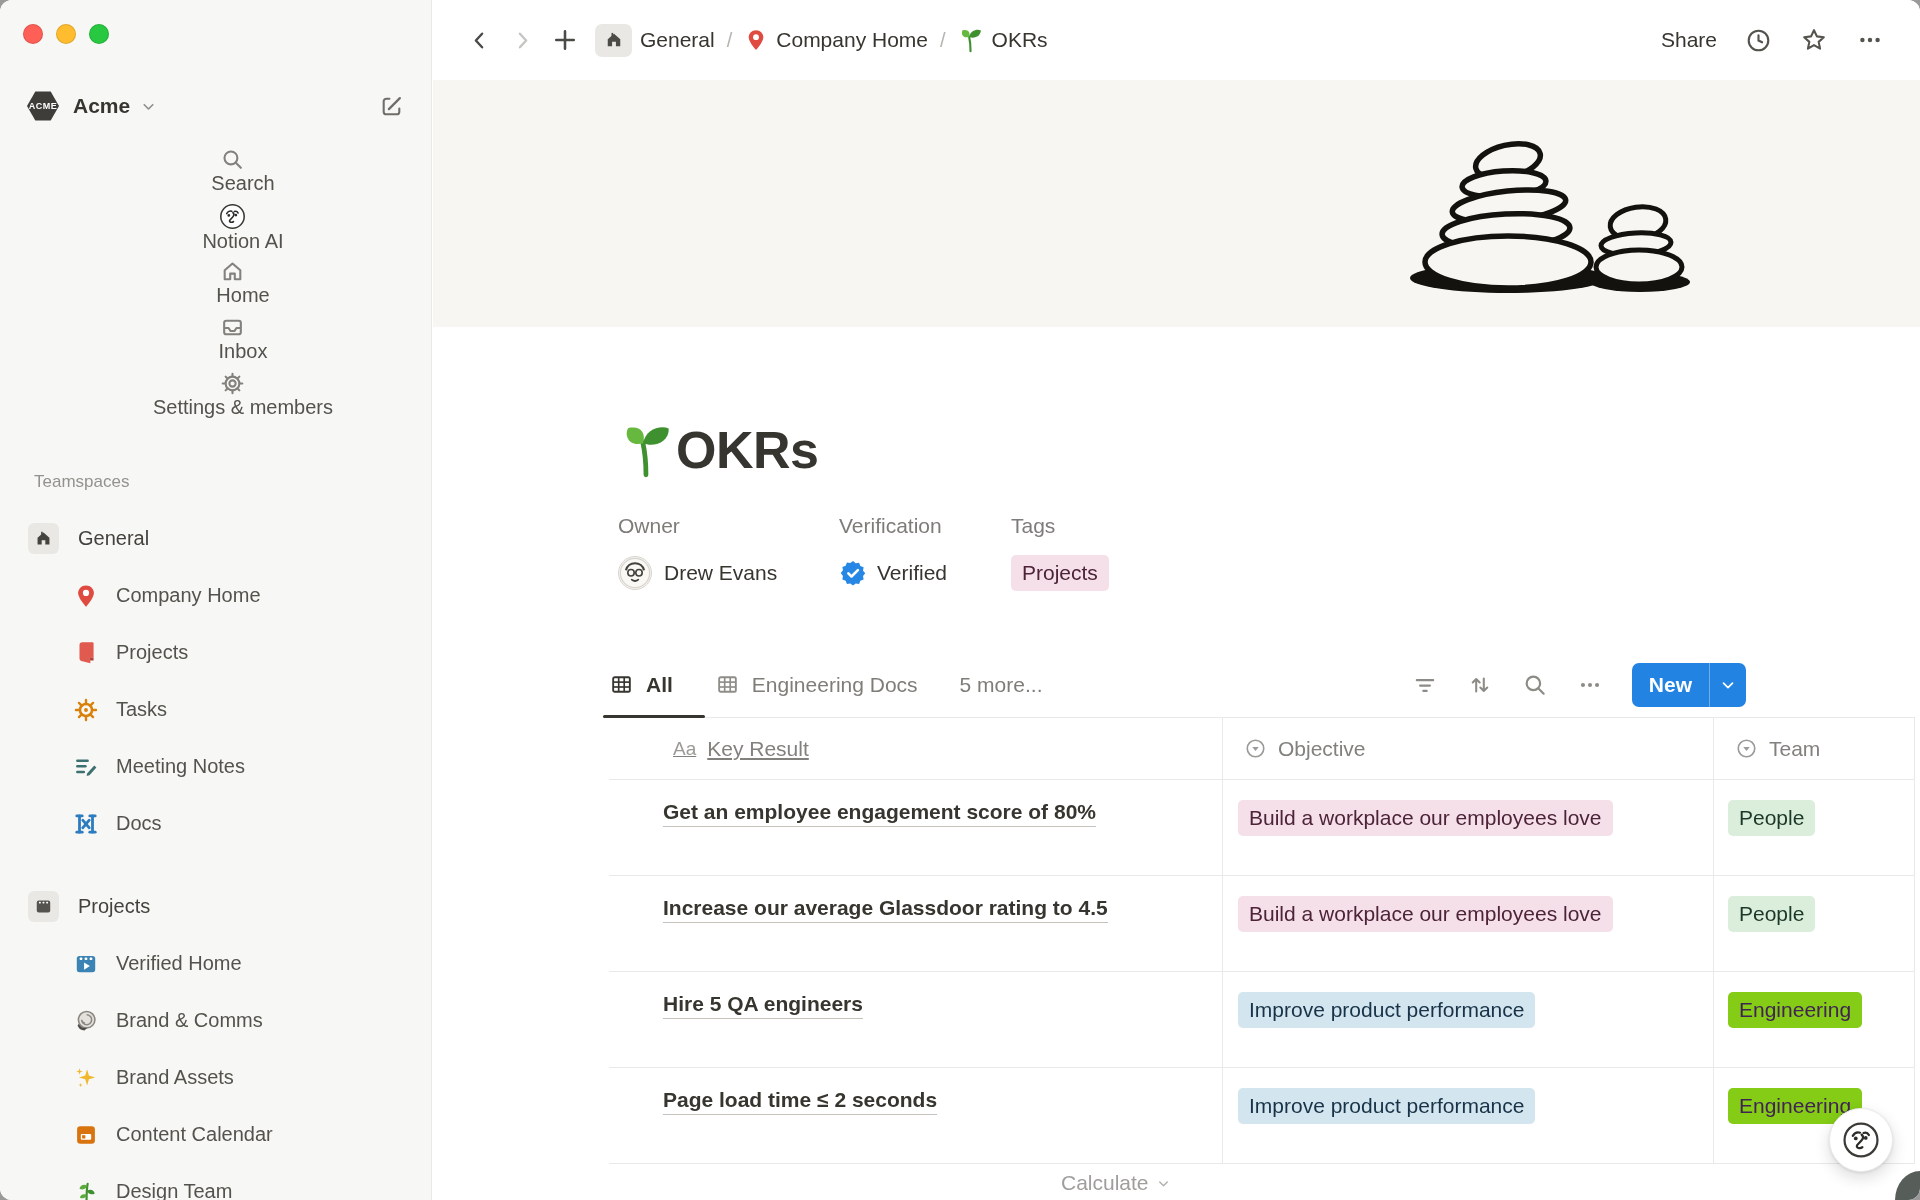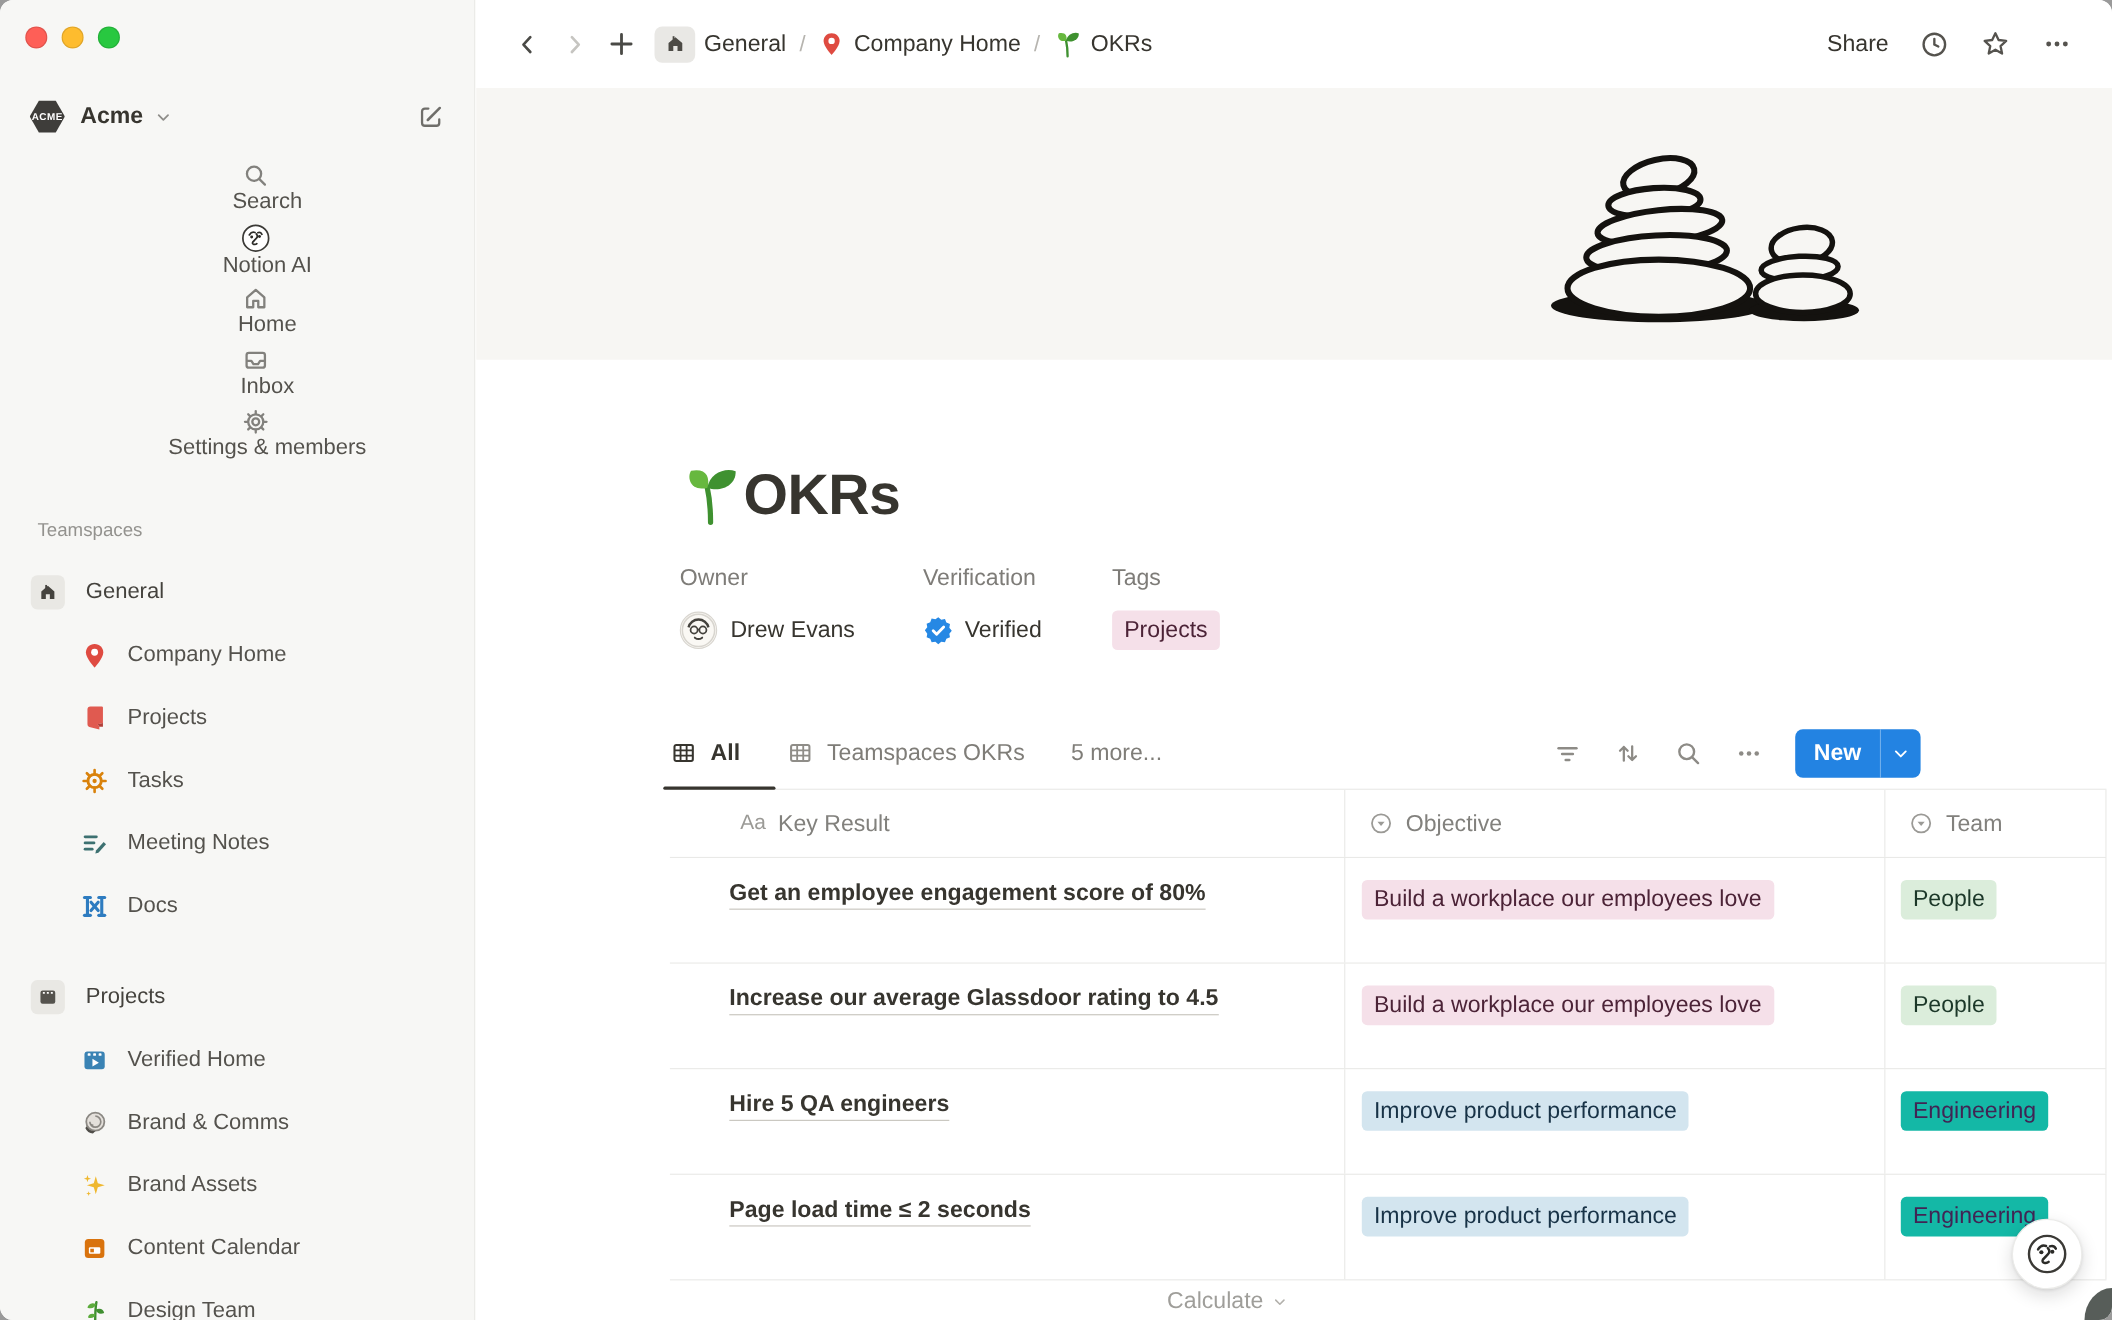--- a/index.html
+++ b/index.html
@@ -61,21 +61,21 @@
   .prop .plabel{font-size:21px;color:#7e7c78;}
   .prop .pval{margin-top:16px;height:38px;display:flex;align-items:center;font-size:21px;color:#37352f;}
   .prop-owner{left:185px;} .prop-verif{left:406px;} .prop-tags{left:578px;}
   .avatar{width:34px;height:34px;border-radius:50%;background:#f8f6f2;border:1px solid #d8d5cf;margin-right:12px;flex:0 0 auto;}
   .vbadge{margin-right:10px;display:flex;}
 
   .tag{display:inline-flex;align-items:center;height:36px;padding:0 11px;border-radius:5px;font-size:21px;white-space:nowrap;}
   .tag[data-color="pink"]{background:#f5e0e9;color:#4c2337;}
   .tag[data-color="green"]{background:#dbeddb;color:#1c3829;}
   .tag[data-color="blue"]{background:#d3e5ef;color:#183347;}
-  .tag[data-color="purple"]{background:#14b8a6;color:#412454;}
+  .tag[data-color="purple"]{background:#84cc16;color:#412454;}
 
   
   .db{position:absolute;left:176px;top:652px;width:1306px;}
   .tabbar{position:relative;height:66px;display:flex;align-items:center;border-bottom:1px solid #e9e9e7;}
   .tab{display:flex;align-items:center;margin-right:42px;cursor:pointer;}
   .tab .ic{display:flex;margin-right:12px;}
   .tab.active{color:#37352f;} .tab.active .ic{color:#37352f;}
   .tab .tlbl{font-size:21px;font-weight:600;color:#37352f;}
   .tab.inactive .tlbl{color:#7f7d78;font-weight:500;} .tab.inactive .ic{color:#8f8d88;}
   .more-tabs{font-size:21px;color:#7f7d78;cursor:pointer;}
@@ -84,21 +84,21 @@
   .ctl{color:#8d8b86;display:flex;cursor:pointer;}
   .new-btn{display:flex;align-items:stretch;height:44px;background:#2383e2;border-radius:7px;overflow:hidden;color:#fff;cursor:pointer;}
   .new-main{display:flex;align-items:center;padding:0 17px;font-size:21px;font-weight:600;text-align:center;}
   .new-div{width:1px;background:rgba(255,255,255,.35);}
   .new-chev{display:flex;align-items:center;padding:0 9px;}
 
   .thead{display:flex;height:62px;border-bottom:1px solid #e9e9e7;}
   .th{display:flex;align-items:center;font-size:21px;color:#82817d;}
   .th .hic{margin-right:11px;display:flex;color:#9b9a96;}
   .th-aa{font-size:19px;color:#9b9a96;margin-right:11px;}
-  .col1{width:614px;padding-left:64px;border-right:1px solid #e9e9e7;}
+  .col1{width:614px;padding-left:64px;border-right:1px solid #e9e9e7;text-decoration:underline;}
   .col2{width:491px;padding-left:21px;border-right:1px solid #e9e9e7;}
   .col3{width:201px;padding-left:21px;border-right:1px solid #e9e9e7;}
   .trow{display:flex;height:96px;border-bottom:1px solid #e9e9e7;}
   .cell{padding-top:20px;}
   .cell.col1{padding-left:54px;}
   .cell.col2{padding-left:15px;}
   .cell.col3{padding-left:14px;}
   .kr-text{display:inline-block;font-size:21px;font-weight:600;color:#37352f;border-bottom:1.5px solid #c5c2bb;padding-bottom:2px;white-space:nowrap;}
   .db-footer{height:38px;display:flex;align-items:center;padding-left:452px;}
   .calc{display:flex;align-items:center;font-size:21px;color:#9f9e9a;cursor:pointer;}
@@ -605,21 +605,21 @@
             </span>
           <span class="tlbl">All</span>
           <span class="active-underline"></span>
         </div>
         <div class="tab inactive">
           <span class="ic">
               <svg width="25" height="25">
                 <use href="#i-table"></use>
               </svg>
             </span>
-          <span class="tlbl">Teamspaces OKRs</span>
+          <span class="tlbl">Engineering Docs</span>
         </div>
         <span class="more-tabs">5 more...</span>
 
         <div class="tab-controls">
           <span class="ctl">
               <svg width="26" height="26">
                 <use href="#i-filter"></use>
               </svg>
             </span>
           <span class="ctl">

